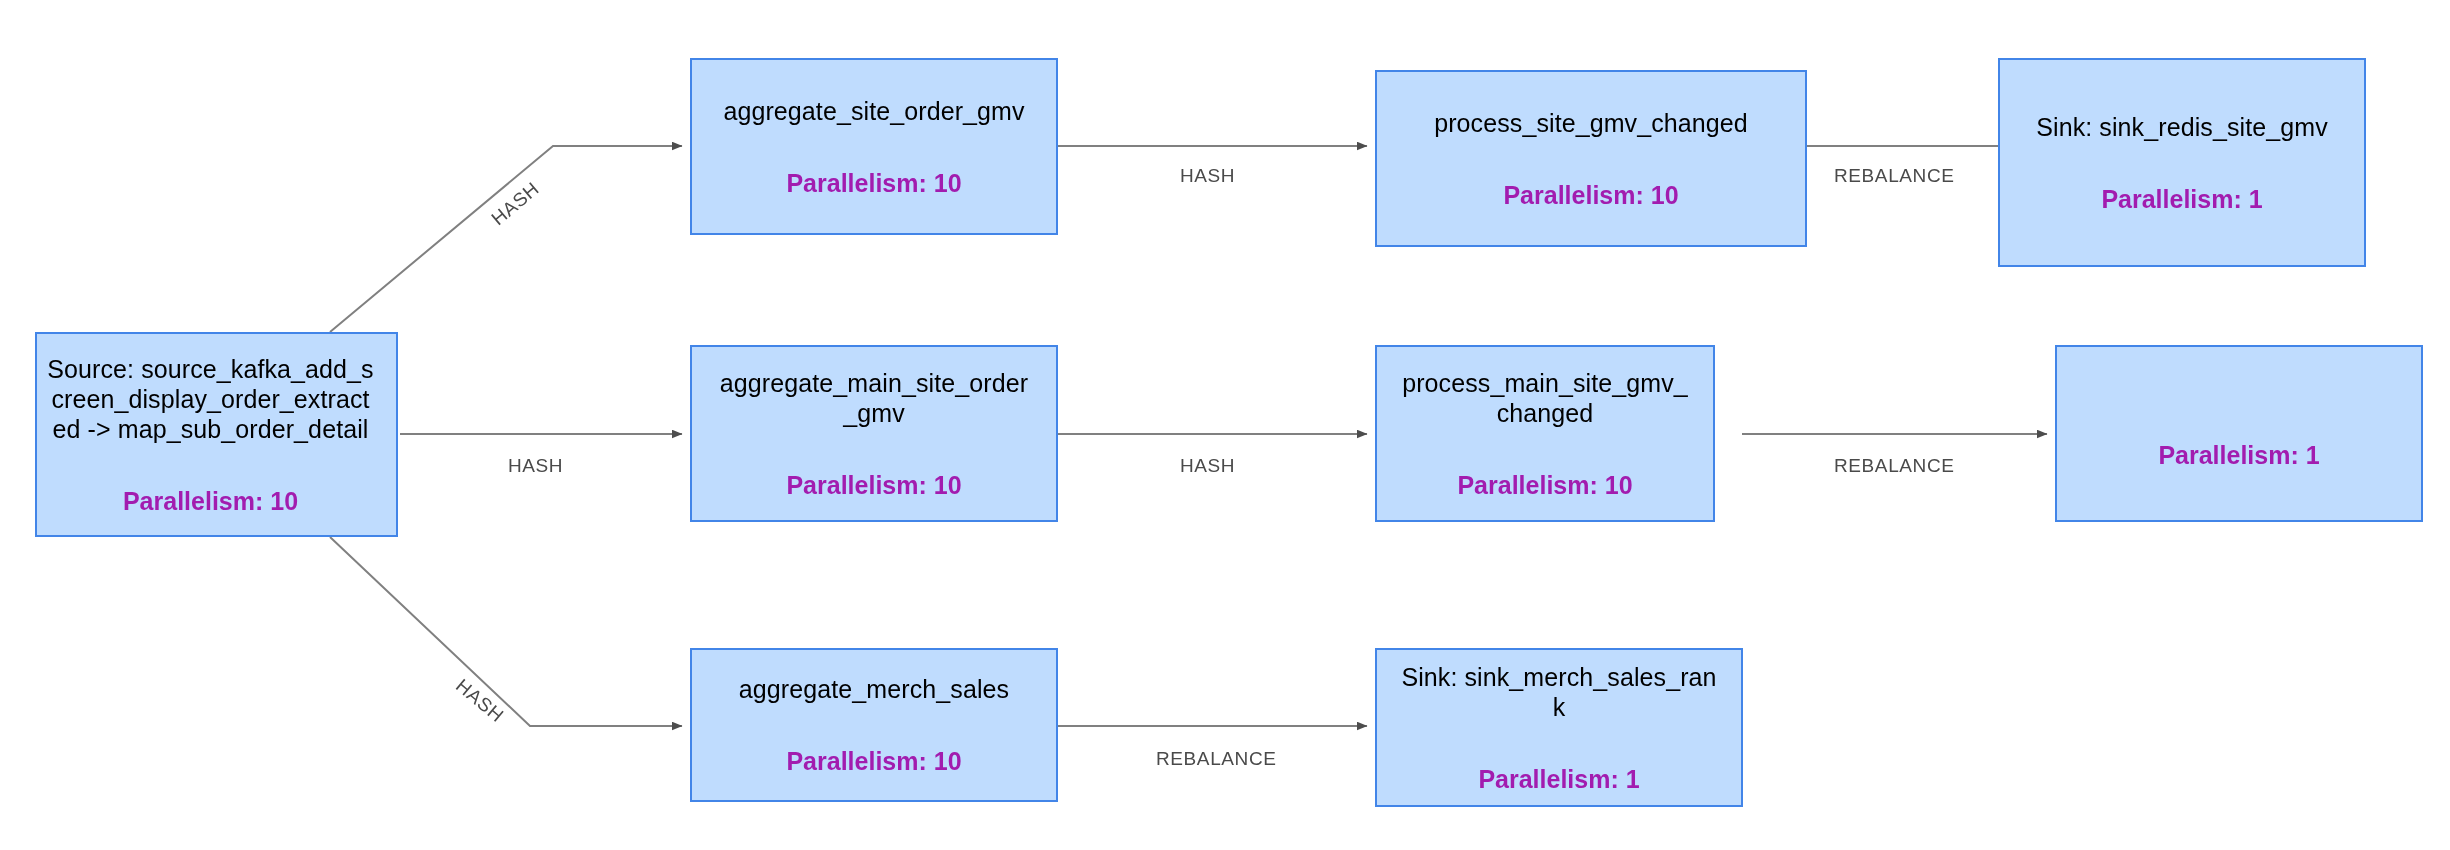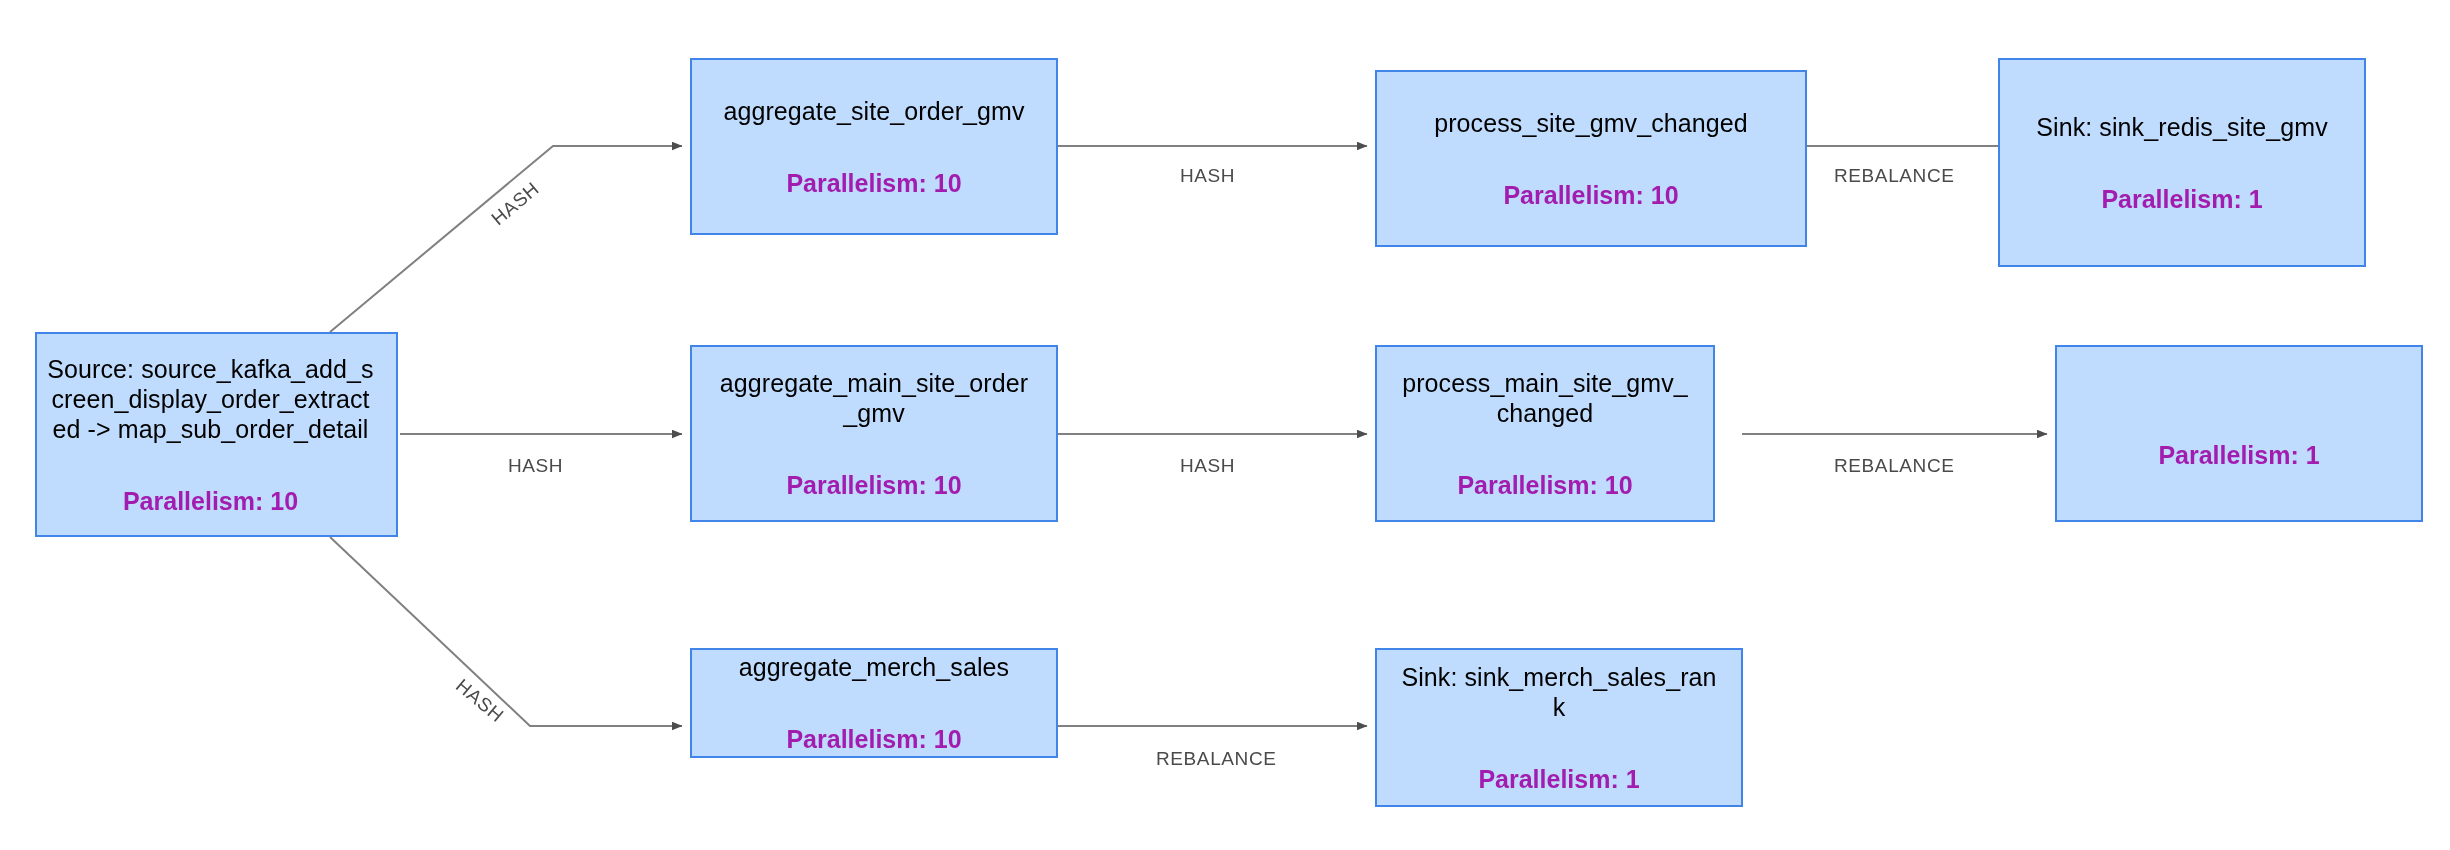--- a/index.html
+++ b/index.html
@@ -119,21 +119,21 @@
 
   <div class="node" style="left:1375px; top:345px; width:340px; height:177px;">
     <div class="node-name">process_main_site_gmv_changed</div>
     <div class="node-par">Parallelism: 10</div>
   </div>
 
   <div class="node" style="left:2055px; top:345px; width:368px; height:177px;">
     <div class="node-par">Parallelism: 1</div>
   </div>
 
-  <div class="node" style="left:690px; top:648px; width:368px; height:110px;">
+  <div class="node" style="left:690px; top:648px; width:368px; height:154px;">
     <div class="node-name">aggregate_merch_sales</div>
     <div class="node-par">Parallelism: 10</div>
   </div>
 
   <div class="node" style="left:1375px; top:648px; width:368px; height:159px;">
     <div class="node-name">Sink: sink_merch_sales_rank</div>
     <div class="node-par">Parallelism: 1</div>
   </div>
 
   <div class="edge-label" style="left:488px; top:193px; transform: rotate(-40deg);">HASH</div>

